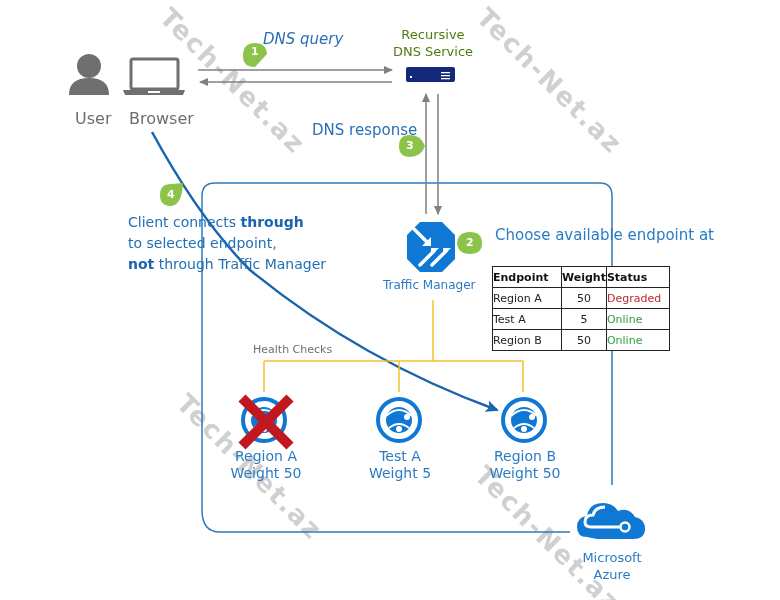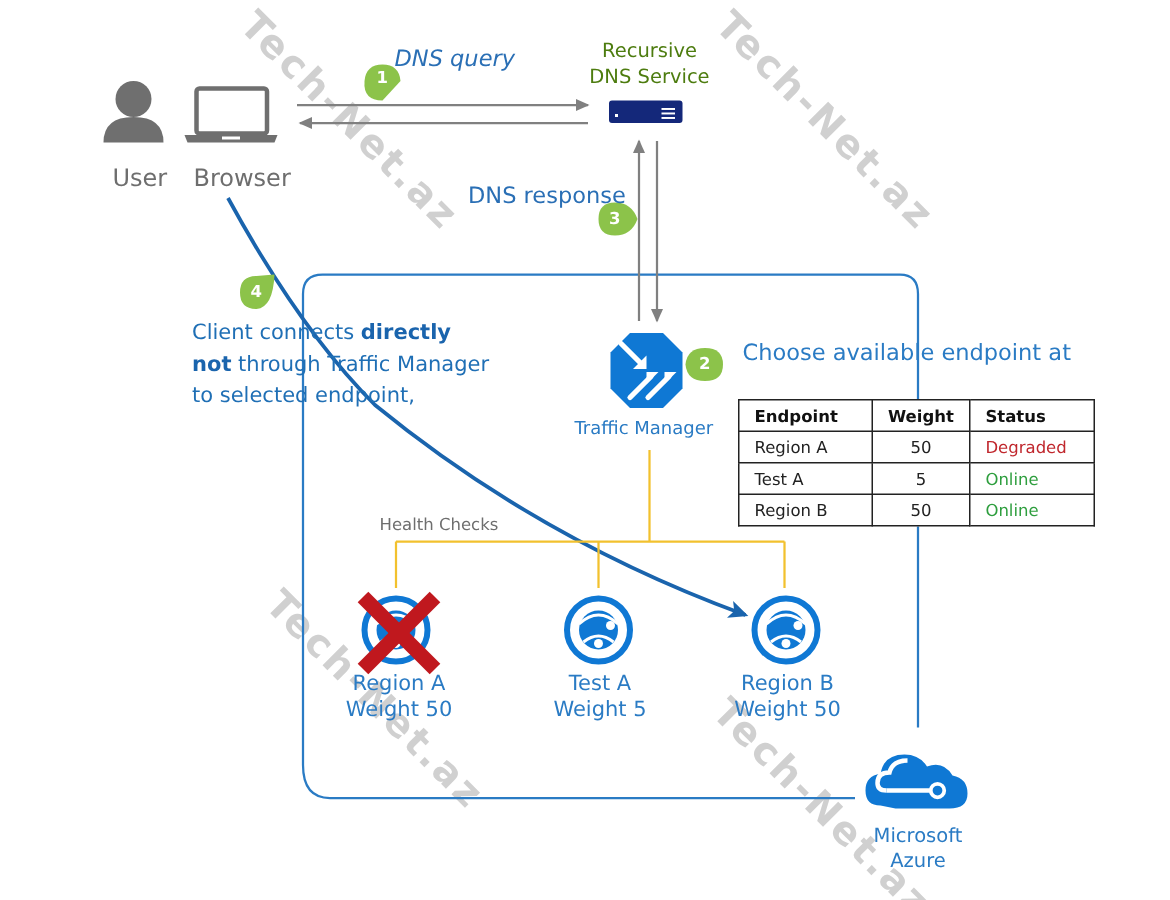--- a/index.html
+++ b/index.html
@@ -7,21 +7,21 @@
          font-family:"DejaVu Sans", "Liberation Sans", sans-serif; }
   .abs { position:absolute; }
   .lbl-gray { color:#6e6e6e; font-size:16px; }
   .lbl-navy { color:#4d7c0f; font-size:13px; text-align:center; line-height:17px; }
   .step { position:absolute; font-size:15px; color:#2a6fb5; }
   svg.canvas { position:absolute; left:0; top:0; }
   .callout { position:absolute; font-size:14px; color:#1f6fb5; line-height:21px; }
   .callout b { color:#1a64ad; }
   table.ep { position:absolute; left:492px; top:266px; border-collapse:collapse;
              font-size:11px; background:#fff; }
-  table.ep th, table.ep td { border:1px solid #222; height:20px; padding:0 10px; }
+  table.ep th, table.ep td { border:1px solid #222; height:20px; padding:0 0; }
   table.ep th { text-align:left; font-weight:bold; color:#111; }
   table.ep td { color:#222; }
   table.ep td.num { text-align:center; }
   table.ep th.num { text-align:center; }
   .node-lbl { position:absolute; font-size:14px; color:#2a7bc4; text-align:center; line-height:17px; width:100px; }
   .wm { position:absolute; font-size:26px; font-weight:bold; color:#c8c8c8; letter-spacing:2px;
         transform:rotate(45deg); transform-origin:left top; white-space:nowrap; opacity:.85; }
 </style>
 </head>
 <body>
@@ -151,23 +151,23 @@
 
 <div class="abs lbl-navy" style="left:388px;top:26px;width:90px;">
   <div>Recursive</div>
   <div>DNS Service</div>
 </div>
 
 <span class="step" style="left:263px;top:30px;font-style:italic;">DNS query</span>
 <span class="step" style="left:312px;top:121px;">DNS response</span>
 
 <div class="callout" style="left:128px;top:212px;">
-  <div><span>Client connects </span><b>directly</b></div>
+  <div><span>Client connects </span><b>through</b></div>
+  <div>to selected endpoint,</div>
   <div><b>not</b><span> through Traffic Manager</span></div>
-  <div>to selected endpoint,</div>
 </div>
 
 <div class="callout" style="left:495px;top:225px;font-size:15px;line-height:20px;color:#2a7bc4;">
   <div>Choose available endpoint at</div>
 </div>
 
 <span class="abs" style="left:383px;top:278px;font-size:12px;color:#2a7bc4;">Traffic Manager</span>
 
 <table class="ep">
   <thead>

